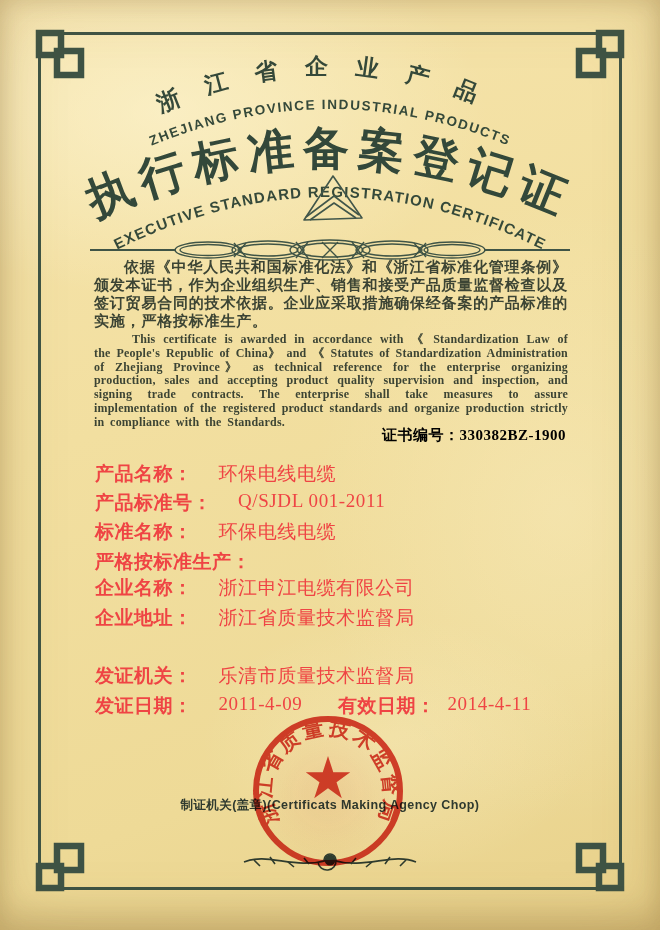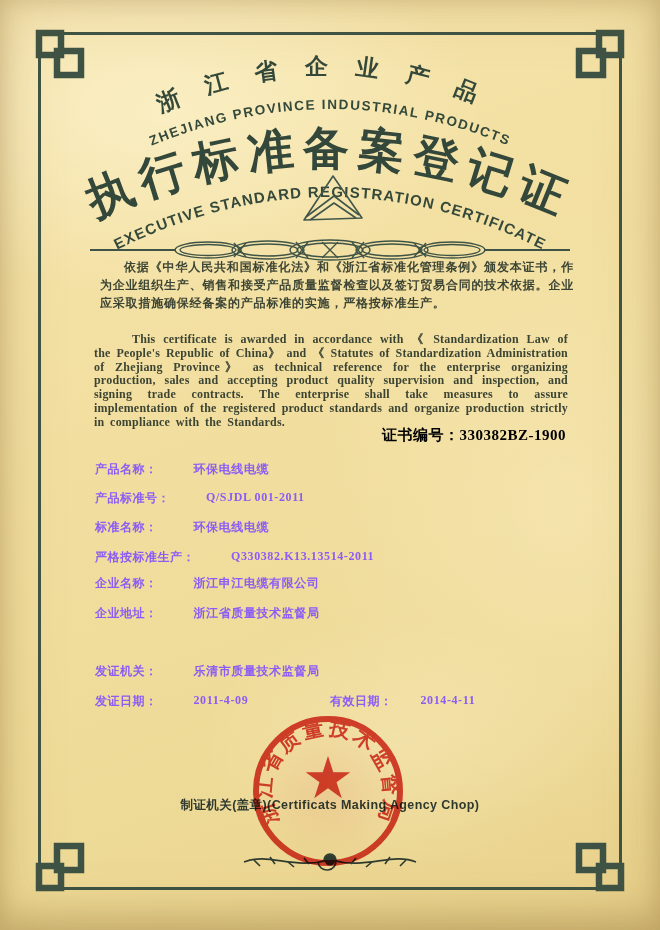--- a/index.html
+++ b/index.html
@@ -33,35 +33,35 @@
   .arc-svg{position:absolute;left:0;top:0;}
   .arc1{font-size:23px;font-weight:bold;letter-spacing:27px;fill:#35493a;}
   .arc2{font-size:13.5px;font-weight:bold;letter-spacing:1.6px;fill:#35493a;}
   .arc3{font-size:46px;font-weight:bold;letter-spacing:8px;fill:#33483a;}
   .arc4{font-size:15px;font-weight:bold;letter-spacing:1.2px;fill:#35493a;}
   .logo-line{fill:none;stroke:#41564a;stroke-width:1.6;stroke-linejoin:round;}
   
   .divider{position:absolute;left:90px;top:236px;}
   .divider *{stroke:#3f5446;fill:none;}
   
-  .para-cn{position:absolute;left:100px;top:258px;width:474px;
-    font-size:12px;font-weight:bold;line-height:18px;color:var(--ink);
+  .para-cn{position:absolute;left:94px;top:258px;width:474px;
+    font-size:15px;font-weight:bold;line-height:18px;color:var(--ink);
     text-align:justify;text-indent:2em;letter-spacing:.8px;}
   .para-en{position:absolute;left:94px;top:313px;width:474px;
     font-family:"Liberation Serif",serif;font-size:12px;font-weight:bold;line-height:13.8px;
     color:var(--ink);text-align:justify;text-indent:38px;word-spacing:2.5px;letter-spacing:.2px;margin-top:20px;}
   .certno{position:absolute;top:402px;right:94px;font-size:15px;font-weight:bold;color:#000000;letter-spacing:.5px;margin-top:24px;}
   .certno .val{font-family:"Liberation Serif",serif;}
   
-  .row{position:absolute;left:95px;display:flex;gap:20px;white-space:nowrap;
-    font-size:12px;font-weight:bold;color:#8b5cf6;letter-spacing:.5px;}
-  .row .val{font-family:"Liberation Serif",serif;font-weight:bold;letter-spacing:.6px;margin-left:16px;}
+  .row{position:absolute;left:95px;display:flex;gap:26px;white-space:nowrap;
+    font-size:19px;font-weight:bold;color:#ef4444;letter-spacing:.5px;}
+  .row .val{font-family:"Liberation Serif",serif;font-weight:normal;letter-spacing:.6px;}
   .r1{top:461px}.r2{top:490px}.r3{top:519px}.r4{top:549px}.r5{top:575px}.r6{top:605px}
   .r7{top:663px}.r8{top:693px}
-  .pair2{position:absolute;left:235px;display:flex;gap:12px;justify-content:flex-end;}
+  .pair2{position:absolute;left:243px;display:flex;gap:12px;justify-content:flex-end;}
   
   .chop-line{position:absolute;left:0;top:797px;width:660px;text-align:center;z-index:1;
     font-size:12.5px;font-weight:bold;color:#2f3a2f;letter-spacing:.4px;}
   .stamp{position:absolute;left:253px;top:716px;width:150px;height:150px;z-index:2;
     mix-blend-mode:multiply;opacity:.93;
     background:radial-gradient(circle at 50% 52%, rgba(216,56,46,.10), rgba(216,56,46,0) 68%);}
   .stamp-ring{position:absolute;inset:0;border:6px solid var(--red);border-radius:50%;box-sizing:border-box;}
   .stamp-star{position:absolute;left:0;top:33px;width:150px;text-align:center;
     font-size:58px;line-height:58px;color:var(--red);}
   .stamp-textsvg{position:absolute;left:0;top:0;}
@@ -147,21 +147,20 @@
 <div class="row r2">
   <span>产品标准号：</span>
   <span class="val">Q/SJDL 001-2011</span>
 </div>
 <div class="row r3">
   <span>标准名称：</span>
   <span class="val">环保电线电缆</span>
 </div>
 <div class="row r4">
   <span>严格按标准生产：</span>
-  <span class="val">Q330382.K13.13514-2011</span>
 </div>
 <div class="row r5">
   <span>企业名称：</span>
   <span class="val">浙江申江电缆有限公司</span>
 </div>
 <div class="row r6">
   <span>企业地址：</span>
   <span class="val">浙江省质量技术监督局</span>
 </div>
 

